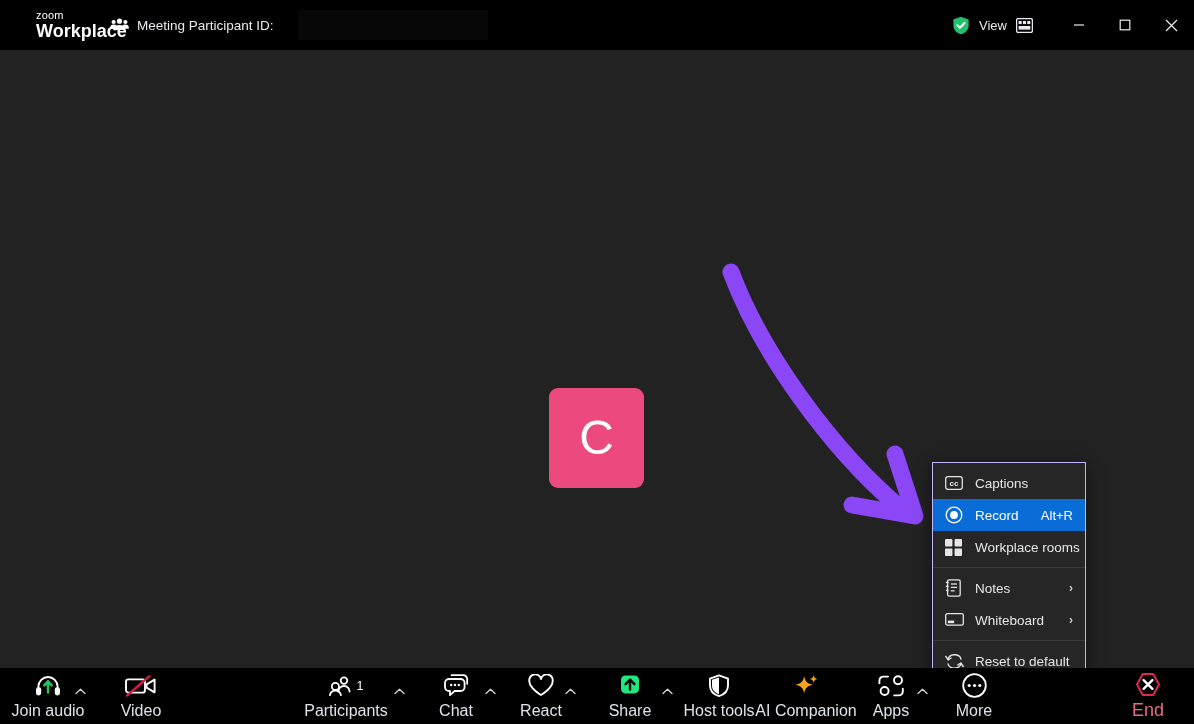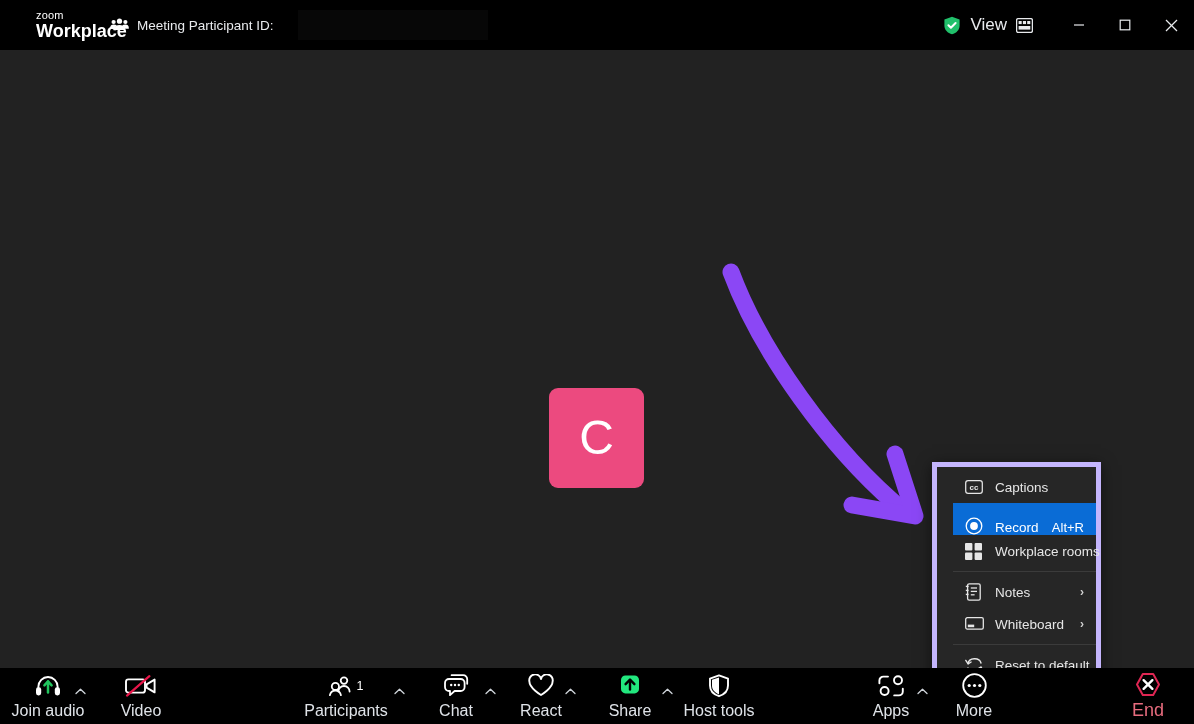--- a/index.html
+++ b/index.html
@@ -28,21 +28,21 @@
   .redact-block {
     position: absolute; left: 298px; top: 10px; width: 190px; height: 30px;
     background: #070707;
   }
 
   .view-ctl {
     position: absolute; right: 155px; top: 12px; height: 26px;
     display: flex; align-items: center; gap: 9px; padding: 0 6px;
     border-radius: 4px; cursor: pointer;
   }
-  .view-ctl .view-label { color: #e8eaed; font-size: 17px; }
+  .view-ctl .view-label { color: #e8eaed; font-size: 13px; }
 
   .win-btns { position: absolute; right: 0; top: 0; height: 50px; display: flex; }
   .win-btn {
     width: 46px; height: 50px; display: flex; align-items: center; justify-content: center;
     cursor: pointer;
   }
 
   
   .stage {
     position: absolute; left: 0; top: 50px; width: 1194px; height: 618px;
@@ -55,30 +55,30 @@
   }
   .avatar-tile .initial {
     color: #ffffff; font-size: 48px; font-weight: 400;
     font-family: "Liberation Sans", sans-serif; line-height: 1;
   }
 
   .arrow-layer { position: absolute; left: 0; top: 0; width: 1194px; height: 618px; pointer-events: none; }
 
   
   .ctx-menu {
-    position: absolute; left: 932px; top: 462px; width: 169px;
-    background: #262626; border: 5px solid #c4b5fd;
-    padding: 4px 0 4px 16px;
+    position: absolute; left: 932px; top: 462px; width: 154px;
+    background: #262626; border: 1px solid #c4b5fd;
+    padding: 4px 0 4px 0;
     box-shadow: 0 3px 14px rgba(0,0,0,.55);
   }
   .ctx-item {
     display: flex; align-items: center; height: 32px; padding: 0 12px 0 12px;
     cursor: pointer; position: relative;
   }
-  .ctx-item.active, .ctx-item.active:hover { background: #0a6cd6; align-items: flex-end; }
+  .ctx-item.active, .ctx-item.active:hover { background: #0a6cd6; }
   .ctx-ico { width: 22px; display: flex; align-items: center; justify-content: flex-start; flex: 0 0 22px; }
   .ctx-label { color: #e6e6e6; font-size: 13.5px; margin-left: 8px; white-space: nowrap; }
   .ctx-item.active .ctx-label { color: #ffffff; }
   .ctx-shortcut { margin-left: auto; color: #ffffff; font-size: 13px; }
   .ctx-arrow { margin-left: auto; color: #cfcfcf; font-size: 12px; font-weight: bold; }
   .ctx-sep { height: 1px; background: #3b3b3b; margin: 4px 0; }
 
   
   .toolbar {
     position: absolute; left: 0; top: 668px; width: 1194px; height: 56px;
@@ -356,20 +356,29 @@
     <div class="tb-item" style="left:680px;width:78px;">
       <div class="tb-icorow">
         <svg width="22" height="24" viewBox="0 0 22 24">
           <path d="M11 1.4 2.0 4.6v7.0c0 5.2 3.8 9.0 9.0 10.6 5.2-1.6 9.0-5.4 9.0-10.6V4.6z" fill="none" stroke="#fff" stroke-width="1.9" stroke-linejoin="round"></path>
           <path d="M11 3.4v17.0c-3.8-1.4-7.0-4.4-7.0-8.6V5.8z" fill="#fff"></path>
         </svg>
       </div>
       <div class="tb-label">Host tools</div>
     </div>
 
+    <div class="tb-item" style="left:760px;width:92px;">
+      <div class="tb-icorow">
+        <svg width="27" height="24" viewBox="0 0 27 24">
+          <path d="M11.2 2.0 C12.2 7.6 14.4 9.8 20.0 10.8 C14.4 11.8 12.2 14.0 11.2 19.6 C10.2 14.0 8.0 11.8 2.4 10.8 C8.0 9.8 10.2 7.6 11.2 2.0 Z" fill="#f6a417"></path>
+          <path d="M20.6 1.0 C21.1 3.6 21.9 4.4 24.5 4.9 C21.9 5.4 21.1 6.2 20.6 8.8 C20.1 6.2 19.3 5.4 16.7 4.9 C19.3 4.4 20.1 3.6 20.6 1.0 Z" fill="#f6a417"></path>
+        </svg>
+      </div>
+      <div class="tb-label">AI Companion</div>
+    </div>
 
     <div class="tb-item" style="left:864px;width:54px;">
       <div class="tb-icorow">
         <svg width="27" height="22" viewBox="0 0 27 22">
           <path d="M10.0 1.6 H5.4 A4 4 0 0 0 1.4 5.6 V8.2" fill="none" stroke="#fff" stroke-width="1.9" stroke-linecap="round"></path>
           <circle cx="20.0" cy="5.2" r="4.0" fill="none" stroke="#fff" stroke-width="1.9"></circle>
           <circle cx="6.6" cy="16.0" r="4.0" fill="none" stroke="#fff" stroke-width="1.9"></circle>
           <path d="M16.2 20.4 H20.8 A4 4 0 0 0 24.8 16.4 V13.8" fill="none" stroke="#fff" stroke-width="1.9" stroke-linecap="round"></path>
         </svg>
       </div>

